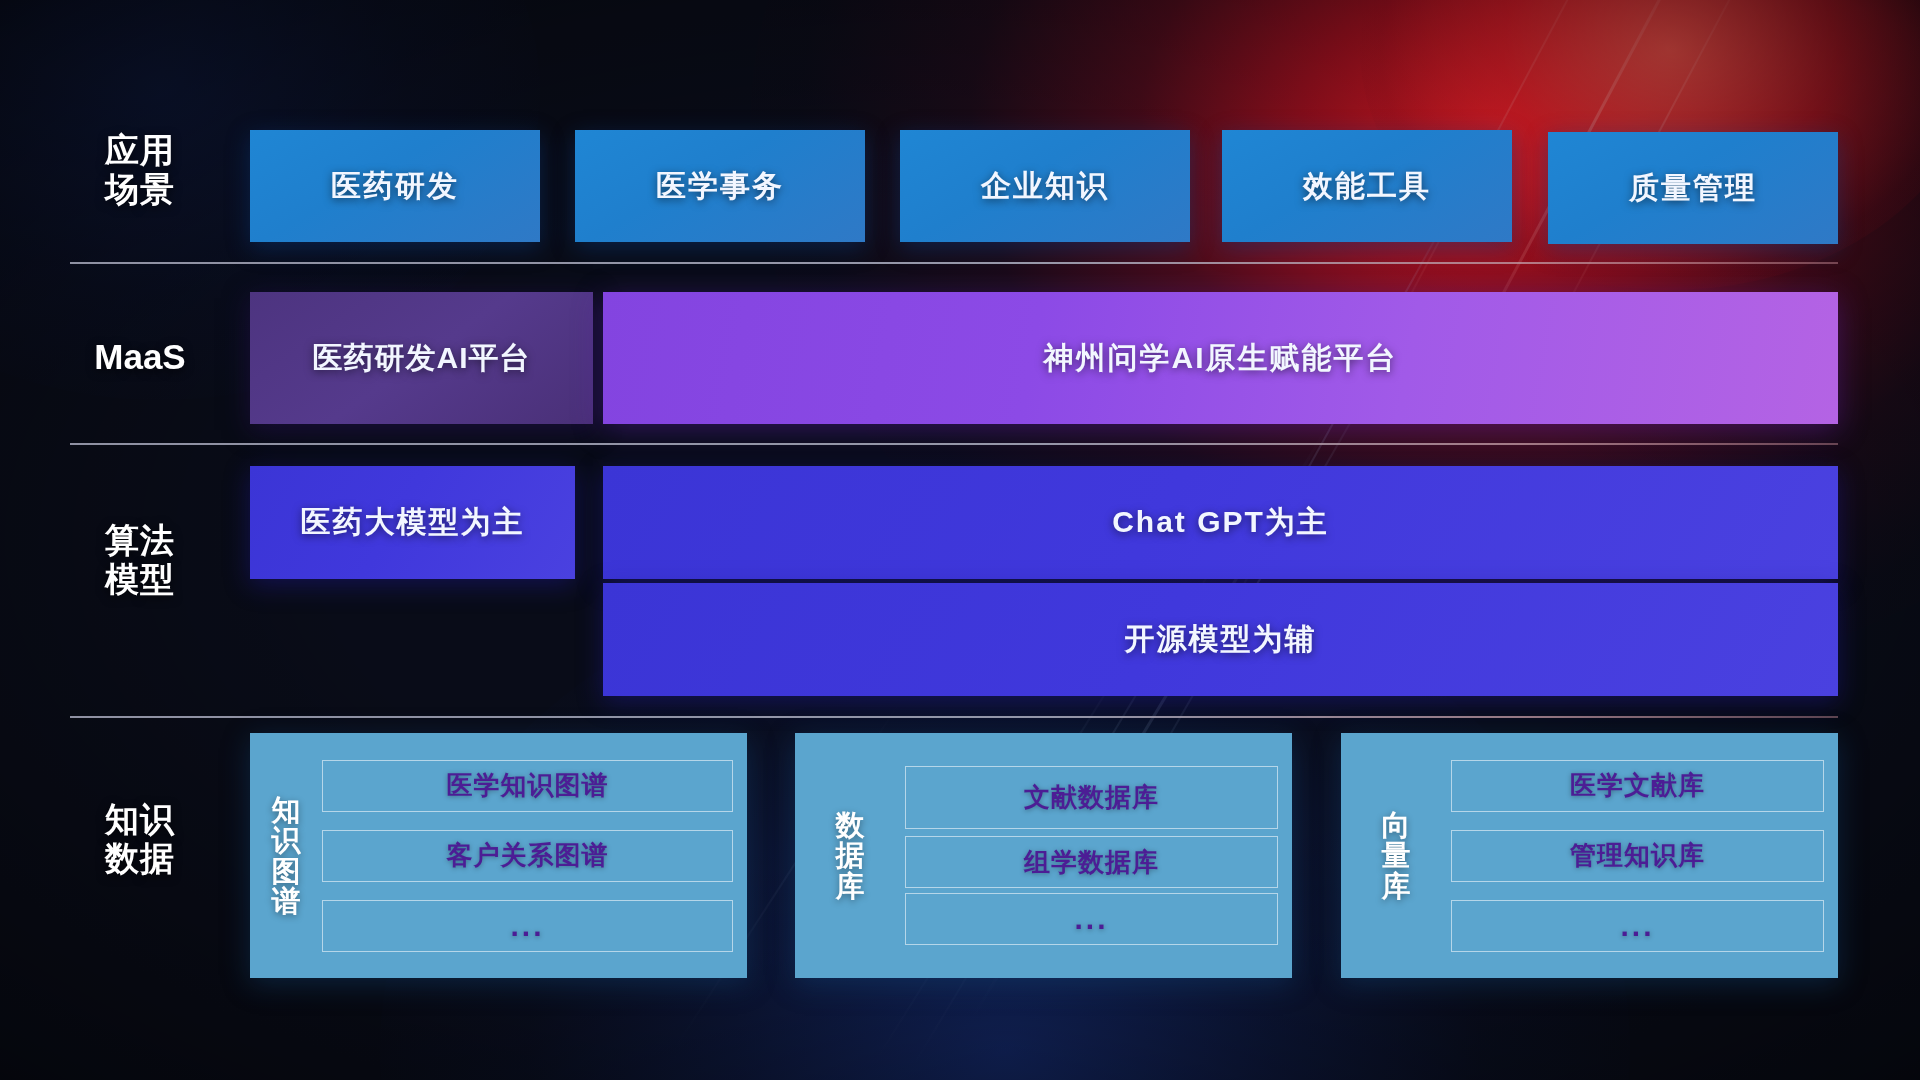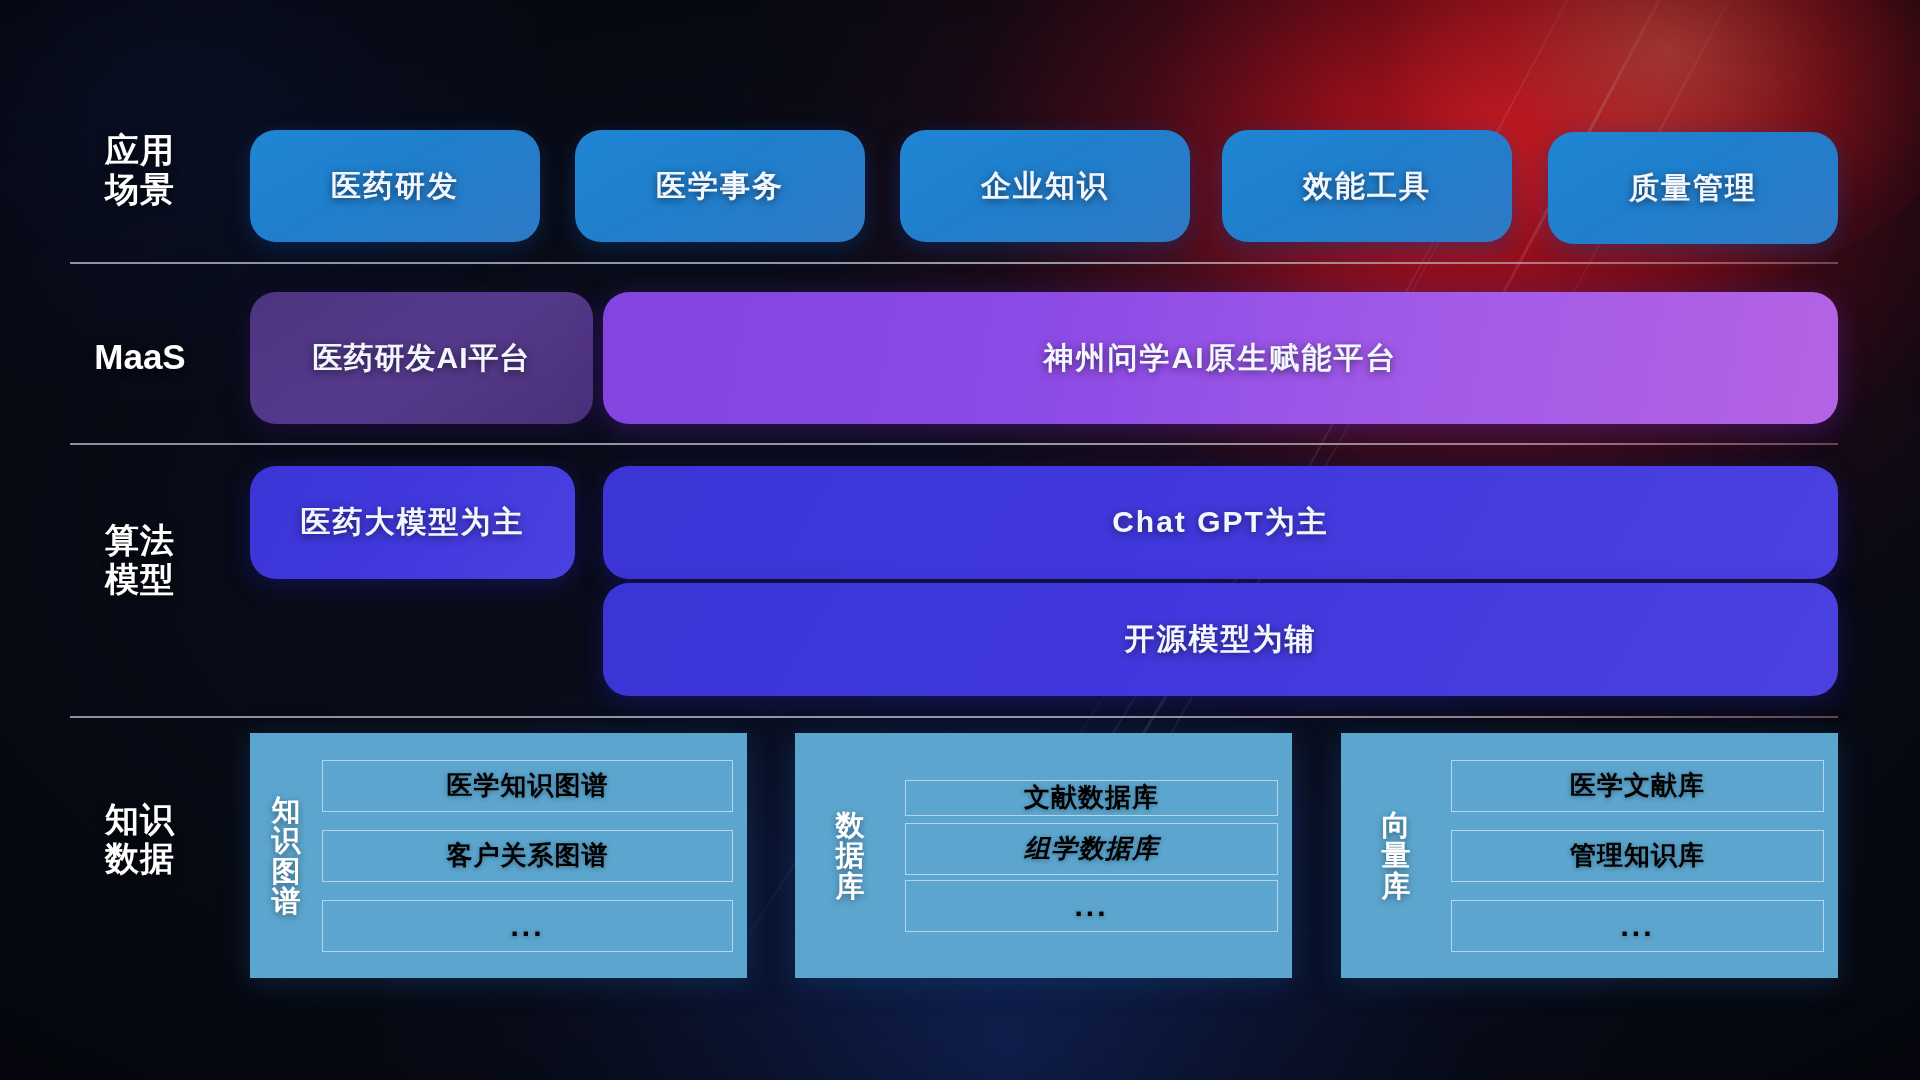--- a/index.html
+++ b/index.html
@@ -66,21 +66,20 @@
     background:linear-gradient(to right,
       rgba(150,152,170,0.95) 0%,
       rgba(162,164,182,0.92) 55%,
       rgba(190,150,160,0.80) 82%,
       rgba(200,140,150,0.45) 100%);}
   .card{
     display:flex;align-items:center;justify-content:center;
     color:#f2f6ff;font-weight:bold;text-align:center;
     text-shadow:0 2px 8px rgba(0,0,0,0.55);
     box-sizing:border-box;
-    border-radius:26px;
   }
   
   .app-card{
     background:linear-gradient(150deg,#1f86d4 0%,#1f7fcd 42%,#2f79c6 100%);
     box-shadow:0 6px 22px rgba(10,60,130,0.45);
     font-size:30px;letter-spacing:2px;
   }
   
   .maas-left{
     background:linear-gradient(145deg,#4d3480 0%,#553a8c 50%,#4a3078 100%);
@@ -108,21 +107,21 @@
   .kgroup-label{
     color:#ffffff;font-weight:bold;font-size:29px;line-height:1.05;
     text-align:center;white-space:pre-line;letter-spacing:0;
     text-shadow:0 2px 7px rgba(0,0,0,0.4);
     flex:0 0 auto;
   }
   .kitems{display:flex;flex-direction:column;flex:1 1 auto;}
   .kitem{
     display:flex;align-items:center;justify-content:center;
     border:1px solid rgba(255,255,255,0.55);
-    color:#000000;font-weight:bold;font-size:26px;letter-spacing:1px;
+    color:#4c1d95;font-weight:bold;font-size:26px;letter-spacing:1px;
     box-sizing:border-box;
     text-shadow:0 1px 5px rgba(0,0,0,0.35);
   }
   .kitem.dots{font-size:30px;letter-spacing:3px;}
 </style>
 </head>
 <body>
 
 <div id="bg">
   <div class="glow glow-blue-top"></div>
@@ -185,22 +184,22 @@
       <div class="kitem" style="height:52px;margin-bottom:18px;">客户关系图谱</div>
       <div class="kitem dots" style="height:52px;">...</div>
     </div>
   </div>
 
   <div class="kgroup" style="left:795px;top:733px;width:497px;height:245px;padding:14px 14px 14px 0;">
     <div class="kgroup-label" style="width:110px;">数
 据
 库</div>
     <div class="kitems">
-      <div class="kitem" style="height:36px;margin-bottom:7px;">文献数据库</div>
-      <div class="kitem" style="height:52px;margin-bottom:5px;font-style:italic;">组学数据库</div>
+      <div class="kitem" style="height:63px;margin-bottom:7px;">文献数据库</div>
+      <div class="kitem" style="height:52px;margin-bottom:5px;">组学数据库</div>
       <div class="kitem dots" style="height:52px;">...</div>
     </div>
   </div>
 
   <div class="kgroup" style="left:1341px;top:733px;width:497px;height:245px;padding:14px 14px 14px 0;">
     <div class="kgroup-label" style="width:110px;">向
 量
 库</div>
     <div class="kitems">
       <div class="kitem" style="height:52px;margin-bottom:18px;">医学文献库</div>

